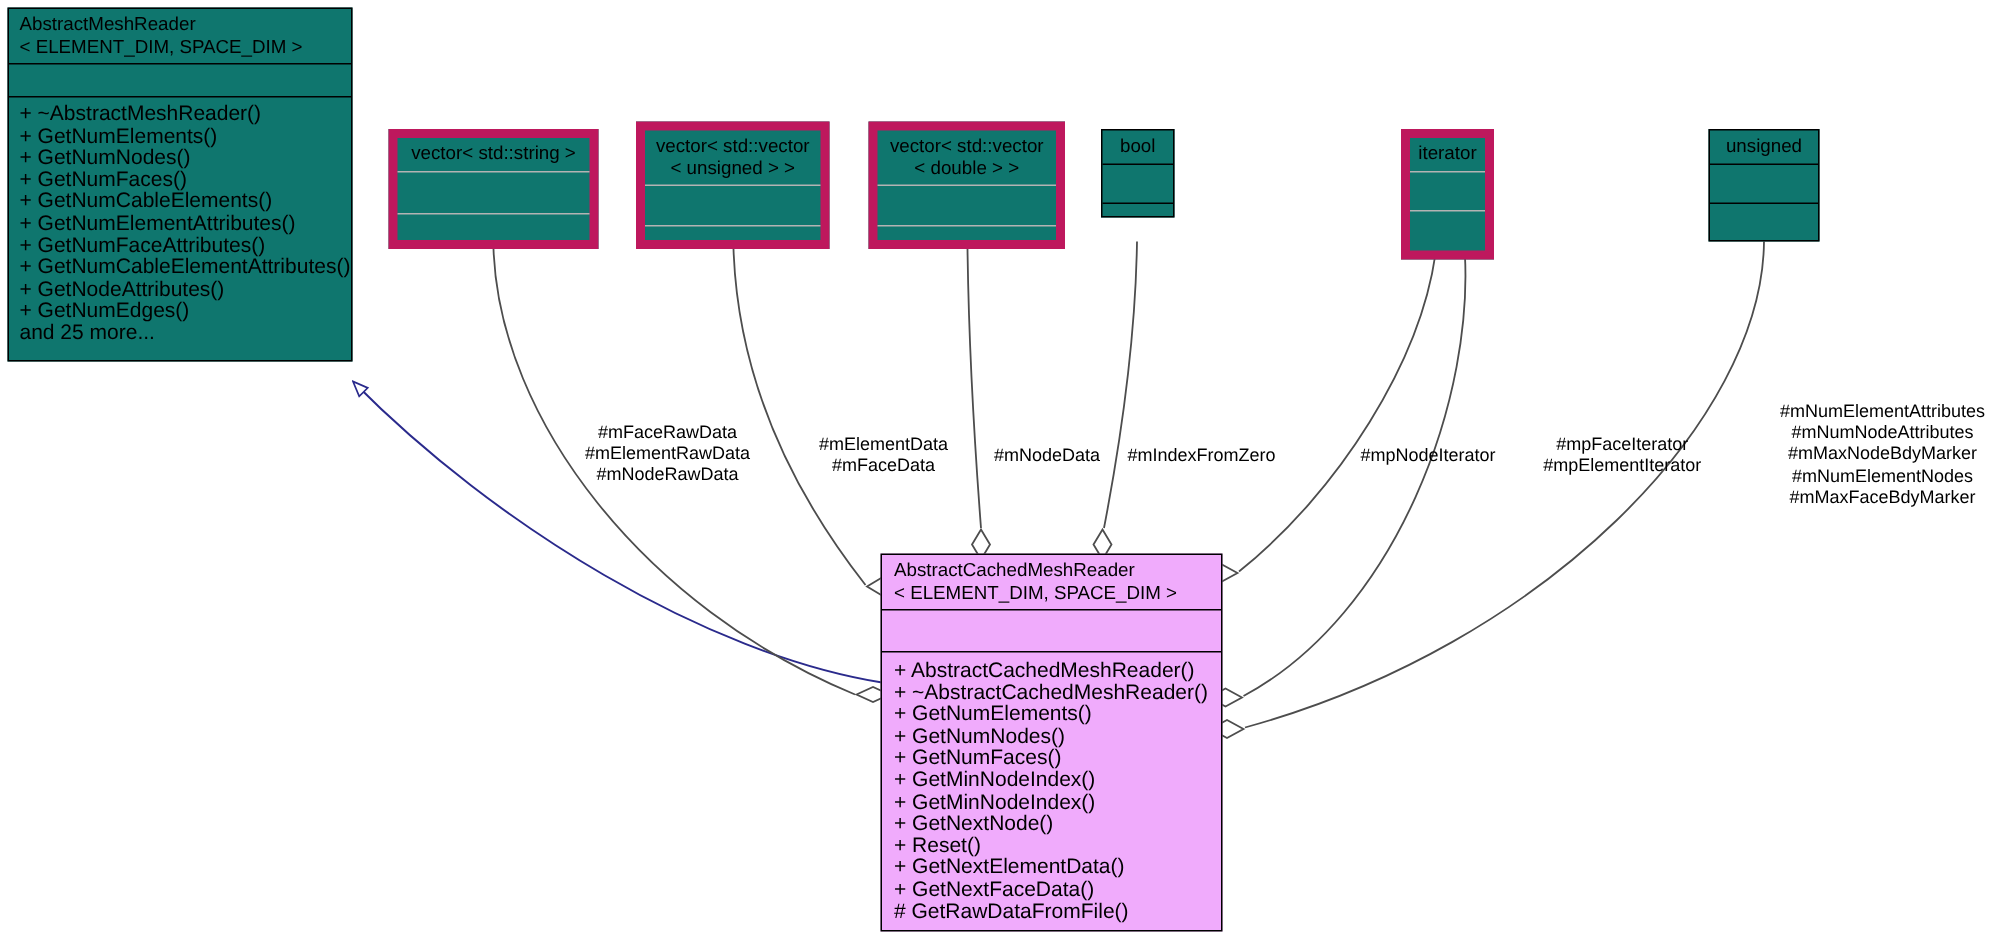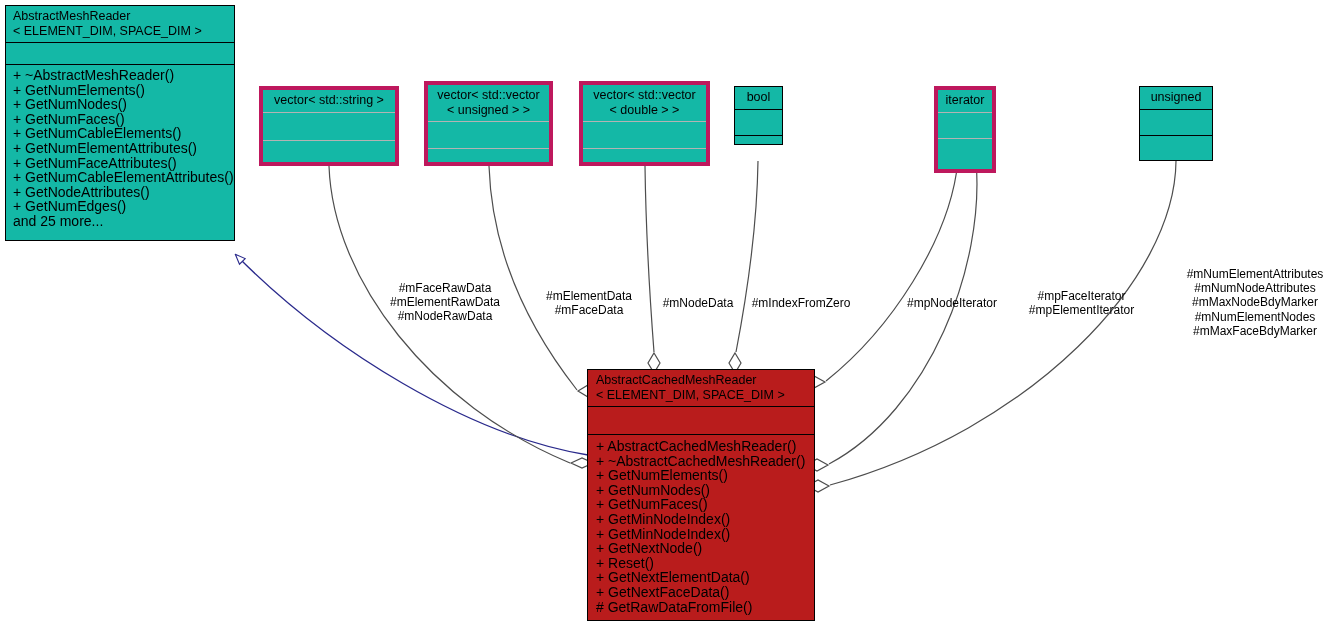--- a/index.html
+++ b/index.html
@@ -24,27 +24,27 @@
   svg.edge-layer {
     position: absolute;
     left: 0; top: 0;
     width: 1335px;
     height: 627px;
     pointer-events: none;
   }
   .uml-node {
     position: absolute;
     box-sizing: border-box;
-    background: #14b8a6;
+    background: #0f766e;
     display: flex;
     flex-direction: column;
   }
   .uml-node.border-dark { border: 1px solid #000000; }
-  .uml-node.border-light { border: 4px solid #be185d; }
-  .uml-node.filled { background: #b91c1c; }
+  .uml-node.border-light { border: 6px solid #be185d; }
+  .uml-node.filled { background: #f0abfc; }
 
   .node-title {
     box-sizing: border-box;
     padding: 3px 7px 4px 7px;
     font-size: 12.5px;
     line-height: 14.5px;
     color: #000000;
     white-space: pre;
   }
   .node-title.center { text-align: center; padding-left: 4px; padding-right: 4px; }

